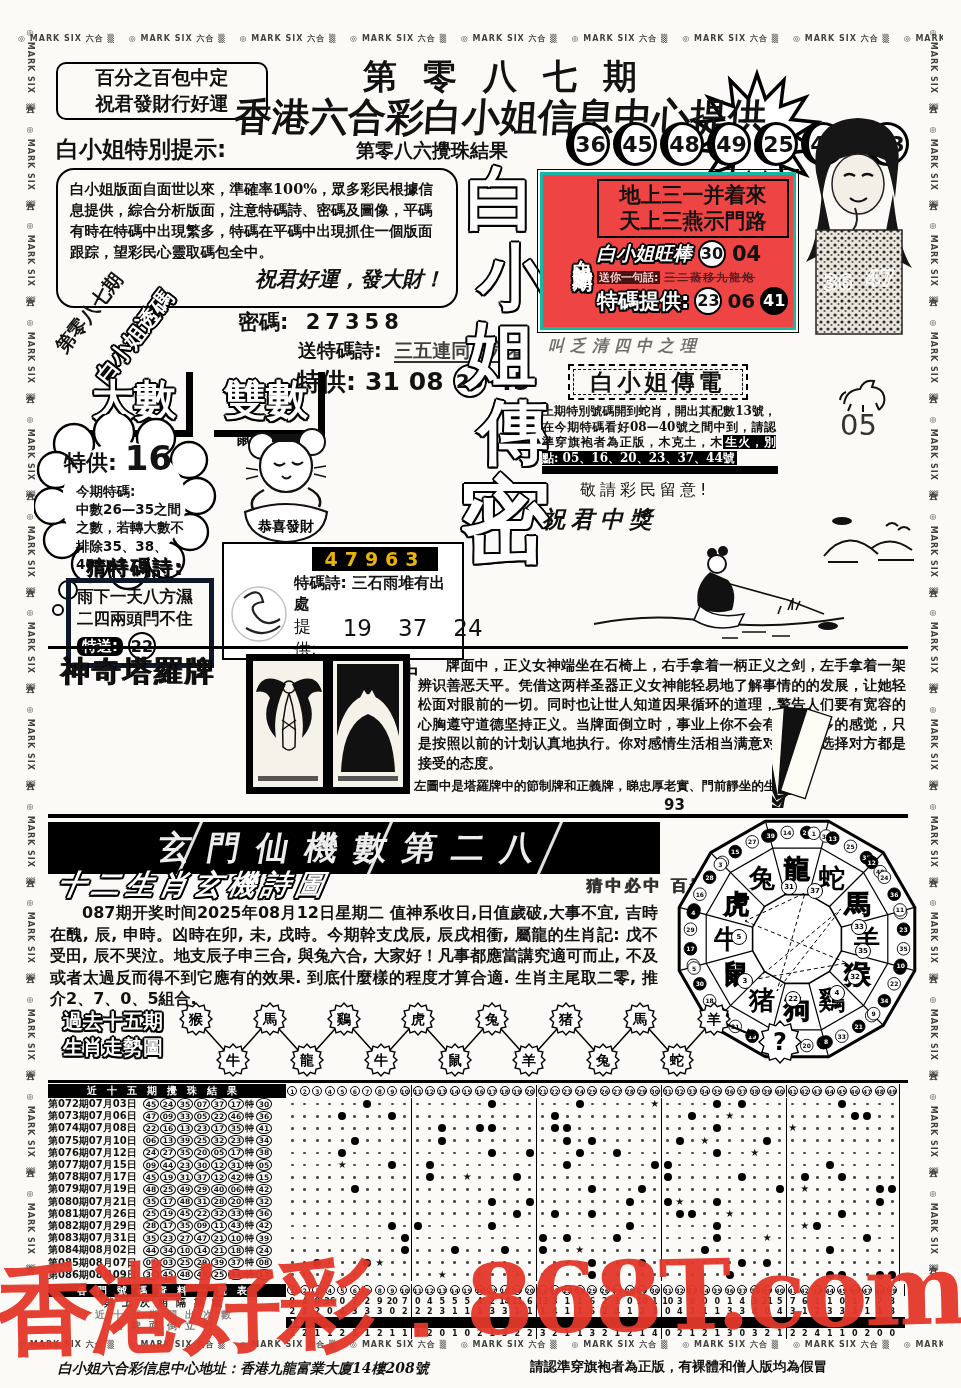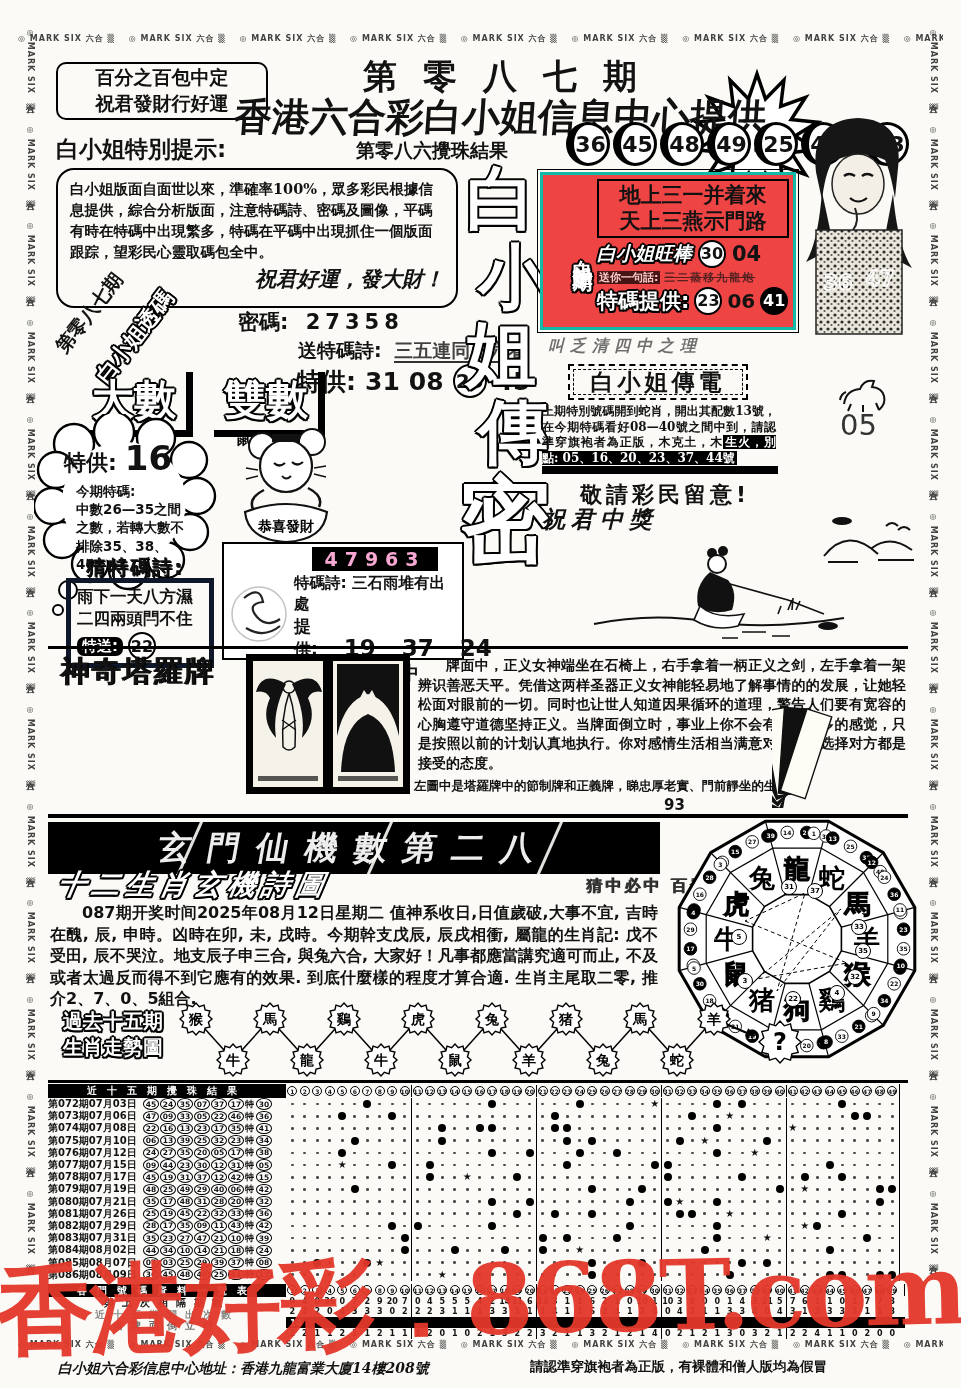--- a/index.html
+++ b/index.html
@@ -21,21 +21,21 @@
 .c34{width:34px;height:34px;font-size:20px}
 .c28{width:28px;height:28px;font-size:16px;border-width:2px}
 .fill{background:#000;color:#fff}
 .boxline{background:#000}
 
 .bignum{font-size:42px;padding:0 10px 2px 10px;border-bottom:7px solid #000;border-right:7px solid #000;font-family:"DejaVu Serif",serif}
 
 .gbox{border:5px solid #0f172a;padding:3px 6px;font-weight:900}
 .tesong{background:#000;color:#fff;border-radius:7px;padding:0 5px;font-weight:900}
 
-.codebar{background:#000;color:#f9a8d4;font-weight:900;letter-spacing:7px;padding:1px 12px;display:inline-block}
+.codebar{background:#000;color:#eab308;font-weight:900;letter-spacing:7px;padding:1px 12px;display:inline-block}
 
 .hl{background:#000;color:#fff;padding:0 2px}
 
 .banner{background:#000;color:#fff;display:flex;align-items:center;justify-content:center;font-weight:900}
 .slash{position:absolute;background:#fbfaf6;width:3px;height:74px;transform:rotate(24deg);top:-10px;opacity:.9}
 
 .tl-bar{background:#000;color:#fff;font-size:10px;font-weight:bold;letter-spacing:10px;display:flex;align-items:center;justify-content:center;white-space:nowrap;overflow:hidden}
 .trow{display:flex;align-items:center;height:12.2px}
 .tleft{width:238px;display:flex;align-items:center;flex:0 0 auto}
 .issue{font-size:10px;font-weight:bold;width:95px;white-space:nowrap}
@@ -252,21 +252,21 @@
       <span class="circ c28">22</span>
     </div>
   </div>
 
   <div class="abs" style="left:222px;top:542px;width:242px;height:118px;border:2.5px solid #000;background:#fff;padding:3px 6px 3px 70px">
     <div style="text-align:center"><span class="codebar" style="font-size:19px">47963</span></div>
     <div style="font-size:15.5px;font-weight:900;margin-top:2px">
       <span>特碼詩:</span>
       <span>三石雨堆有出處</span>
     </div>
-    <div style="font-size:23px;font-weight:700;display:flex;gap:26px;align-items:flex-end">
+    <div style="font-size:23px;font-weight:400;display:flex;gap:26px;align-items:flex-start">
       <span style="font-size:17px">提供:</span>
       <span>19</span>
       <span>37</span>
       <span>24</span>
     </div>
     <div style="font-size:18px;font-weight:900;letter-spacing:8px;text-align:center">猜中必中</div>
   </div>
   <svg class="abs" style="left:228px;top:580px;width:62px;height:70px" viewBox="0 0 62 70">
     <circle cx="31" cy="34" r="27" stroke="#999" stroke-width="1.5" fill="none" opacity=".6"></circle>
     <path d="M16,18 q16,-13 19,4 q-17,2 -6,15 q10,11 23,2 M18,48 q18,11 34,-2" stroke="#222" stroke-width="2.2" fill="none"></path>
@@ -306,21 +306,21 @@
   </div>
   <div class="abs serif" style="left:548px;top:336px;font-size:16px;font-weight:900;font-style:italic;letter-spacing:6px;opacity:.6">叫乏清四中之理</div>
 
   <div class="abs dashedbox" style="left:568px;top:364px;width:180px;height:36px;display:flex;align-items:center;justify-content:center">
     <span style="font-size:23px;font-weight:900;letter-spacing:4px">白小姐傳電</span>
   </div>
   <div class="abs serif" style="left:542px;top:404px;width:234px;font-size:12px;font-weight:bold;line-height:1.3;text-align:justify">
     <span>上期特別號碼開到蛇肖，開出其配數13號，在今期特碼看好08—40號之間中到，請認準穿旗袍者為正版，木克土，木</span><span class="hl">生火，別點: 05、16、20、23、37、44號</span>
   </div>
   <div class="abs boxline" style="left:542px;top:466px;width:236px;height:8px"></div>
-  <div class="abs" style="left:580px;top:480px;font-size:22px;font-weight:700;letter-spacing:4px">敬請彩民留意!</div>
+  <div class="abs" style="left:580px;top:480px;font-size:16px;font-weight:400;letter-spacing:4px">敬請彩民留意!</div>
   <div class="abs serif" style="left:542px;top:504px;font-size:23px;font-weight:900;font-style:italic;letter-spacing:6px">祝君中獎</div>
 
   <svg class="abs" style="left:838px;top:372px;width:52px;height:40px" viewBox="0 0 52 40">
     <path d="M6,32 q2,-14 16,-15 q4,-10 14,-8 l-2,6 q10,1 12,9 q2,8 -5,14 M13,32 l-3,7 M25,33 l0,7 M38,31 l3,7 M8,20 q-5,2 -6,8" stroke="#111" stroke-width="2" fill="none"></path>
   </svg>
   <div class="abs" style="left:840px;top:408px;font-size:29px;color:#333">05</div>
   <svg class="abs" style="left:820px;top:514px;width:100px;height:56px" viewBox="0 0 100 56">
     <ellipse cx="22" cy="7" rx="10" ry="4" fill="#111"></ellipse>
     <path d="M4,42 Q28,12 58,40 M52,34 Q70,20 92,36 M8,48 h30 M58,46 h36 M66,12 q6,-6 12,0 M78,16 q6,-6 12,0" stroke="#111" stroke-width="2" fill="none"></path>
   </svg>

